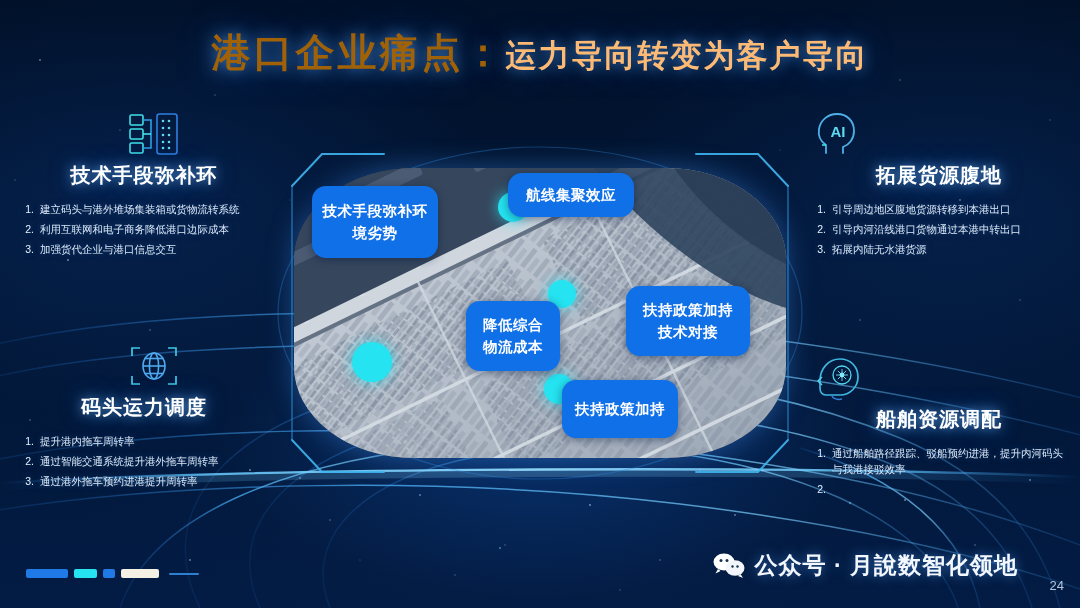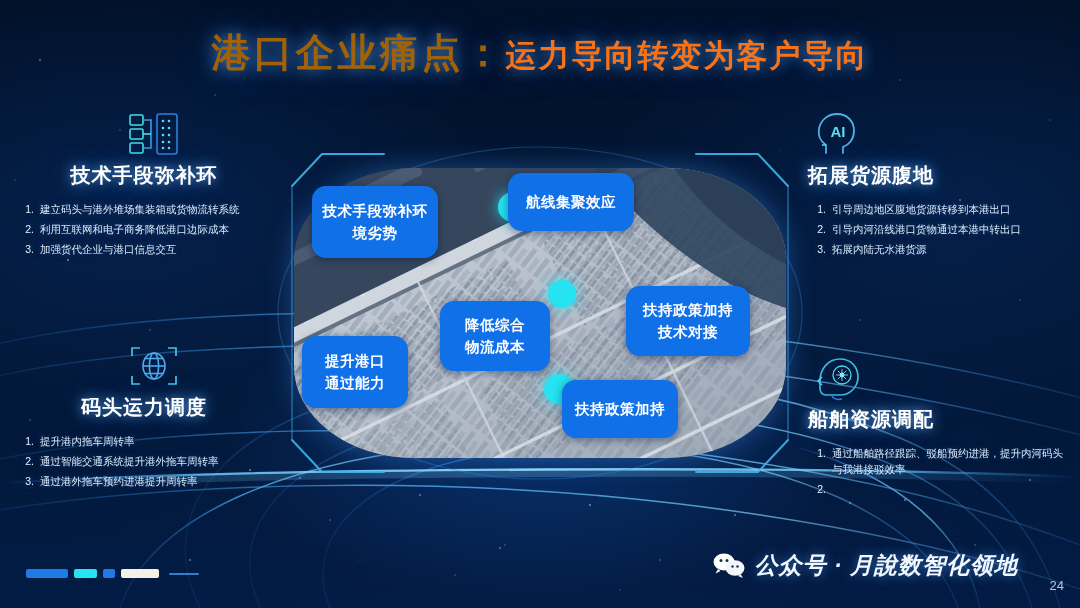--- a/index.html
+++ b/index.html
@@ -30,42 +30,42 @@
     text-align:center;
     white-space:nowrap;
   }
   #title .t-main{
     font-size:39px; font-weight:bold; letter-spacing:3px;
     color:#a16207;
     text-shadow:0 0 16px rgba(90,170,255,.75), 0 0 40px rgba(40,110,220,.45);
   }
   #title .t-sub{
     font-size:31px; font-weight:bold; letter-spacing:2px;
-    color:#f97316;
+    color:#fdba74;
     text-shadow:0 0 14px rgba(90,170,255,.7), 0 0 34px rgba(40,110,220,.4);
   }
 
   
   .panel{ position:absolute; width:268px; }
   #panel-tl{ left:10px;  top:108px; }
   #panel-bl{ left:10px;  top:340px; }
   #panel-tr{ left:802px; top:108px; }
   #panel-br{ left:802px; top:352px; }
 
   .panel .p-icon{ height:52px; display:flex; align-items:center; }
   #panel-tl .p-icon, #panel-bl .p-icon{ justify-content:center; padding-left:20px; }
   #panel-tr .p-icon, #panel-br .p-icon{ justify-content:flex-start; padding-left:10px; }
 
   .panel .p-title{
     font-size:20px; font-weight:bold; color:#ffffff; letter-spacing:1px;
     text-shadow:0 0 12px rgba(110,185,255,.8), 0 0 26px rgba(40,110,220,.45);
     margin-top:2px; margin-bottom:12px;
   }
   #panel-tl .p-title, #panel-bl .p-title{ text-align:center; }
-  #panel-tr .p-title, #panel-br .p-title{ text-align:left; padding-left:6px; }
+  #panel-tr .p-title, #panel-br .p-title{ text-align:center; padding-left:6px; }
 
   .panel ol{ list-style:none; }
   .panel ol li{
     display:flex; gap:6px;
     font-size:10.5px; line-height:16px;
     color:#dce9f7;
     margin-bottom:4px;
     text-shadow:0 0 6px rgba(20,60,120,.9);
   }
   .panel ol li .num{ width:24px; flex:0 0 24px; text-align:right; color:#e7f1fb; }
@@ -107,21 +107,21 @@
     box-shadow:0 0 14px rgba(40,225,245,.75);
     z-index:5;
   }
 
   
   #progress{ position:absolute; left:26px; top:569px; display:flex; align-items:center; gap:6px; z-index:9; }
   .seg{ height:9px; border-radius:2px; }
 
   #watermark{
     position:absolute; right:62px; top:550px;
-    display:flex; align-items:center; gap:9px; z-index:9;font-style:italic;
+    display:flex; align-items:center; gap:9px; z-index:9;
   }
   #watermark .wm-text{
     font-size:23px; font-weight:bold; color:#f3f8ff; letter-spacing:1px;
     text-shadow:0 0 12px rgba(80,160,255,.6);
   }
   #pagenum{
     position:absolute; right:16px; top:578px;
     font-size:13px; color:#cfe0f3; opacity:.85; z-index:9;
   }
 </style>
@@ -444,38 +444,34 @@
   <div class="dot" style="left:272px; top:126px; width:28px; height:28px;"></div>
   <div class="dot" style="left:428px; top:142px; width:38px; height:38px;"></div>
   <div class="dot" style="left:76px;  top:188px; width:40px; height:40px;"></div>
   <div class="dot" style="left:268px; top:220px; width:30px; height:30px;"></div>
 
   <div class="bubble" style="left:36px; top:32px; width:126px; height:72px;">
     <span>技术手段弥补环</span>
     <span>境劣势</span>
   </div>
 
-  <div class="bubble" style="left:232px; top:19px; width:126px; height:58px;">
+  <div class="bubble" style="left:232px; top:19px; width:126px; height:44px;">
     <span>航线集聚效应</span>
   </div>
 
-  <div class="bubble" style="left:164px; top:147px; width:110px; height:70px;text-align:right;">
+  <div class="bubble" style="left:190px; top:147px; width:94px; height:70px;text-align:right;">
     <span>降低综合</span>
     <span>物流成本</span>
   </div>
 
   <div class="bubble" style="left:350px; top:132px; width:124px; height:70px;">
     <span>扶持政策加持</span>
     <span>技术对接</span>
   </div>
 
-  <div class="bubble" style="left:26px; top:182px; width:106px; height:72px;">
-    <span>提升港口</span>
-    <span>通过能力</span>
-  </div>
 
   <div class="bubble" style="left:286px; top:226px; width:116px; height:58px;">
     <span>扶持政策加持</span>
   </div>
 </div>
 
 <div id="progress">
   <div class="seg" style="width:42px; background:#1f7ae8;"></div>
   <div class="seg" style="width:23px; background:#25e3f0;"></div>
   <div class="seg" style="width:12px; background:#1f7ae8;"></div>

